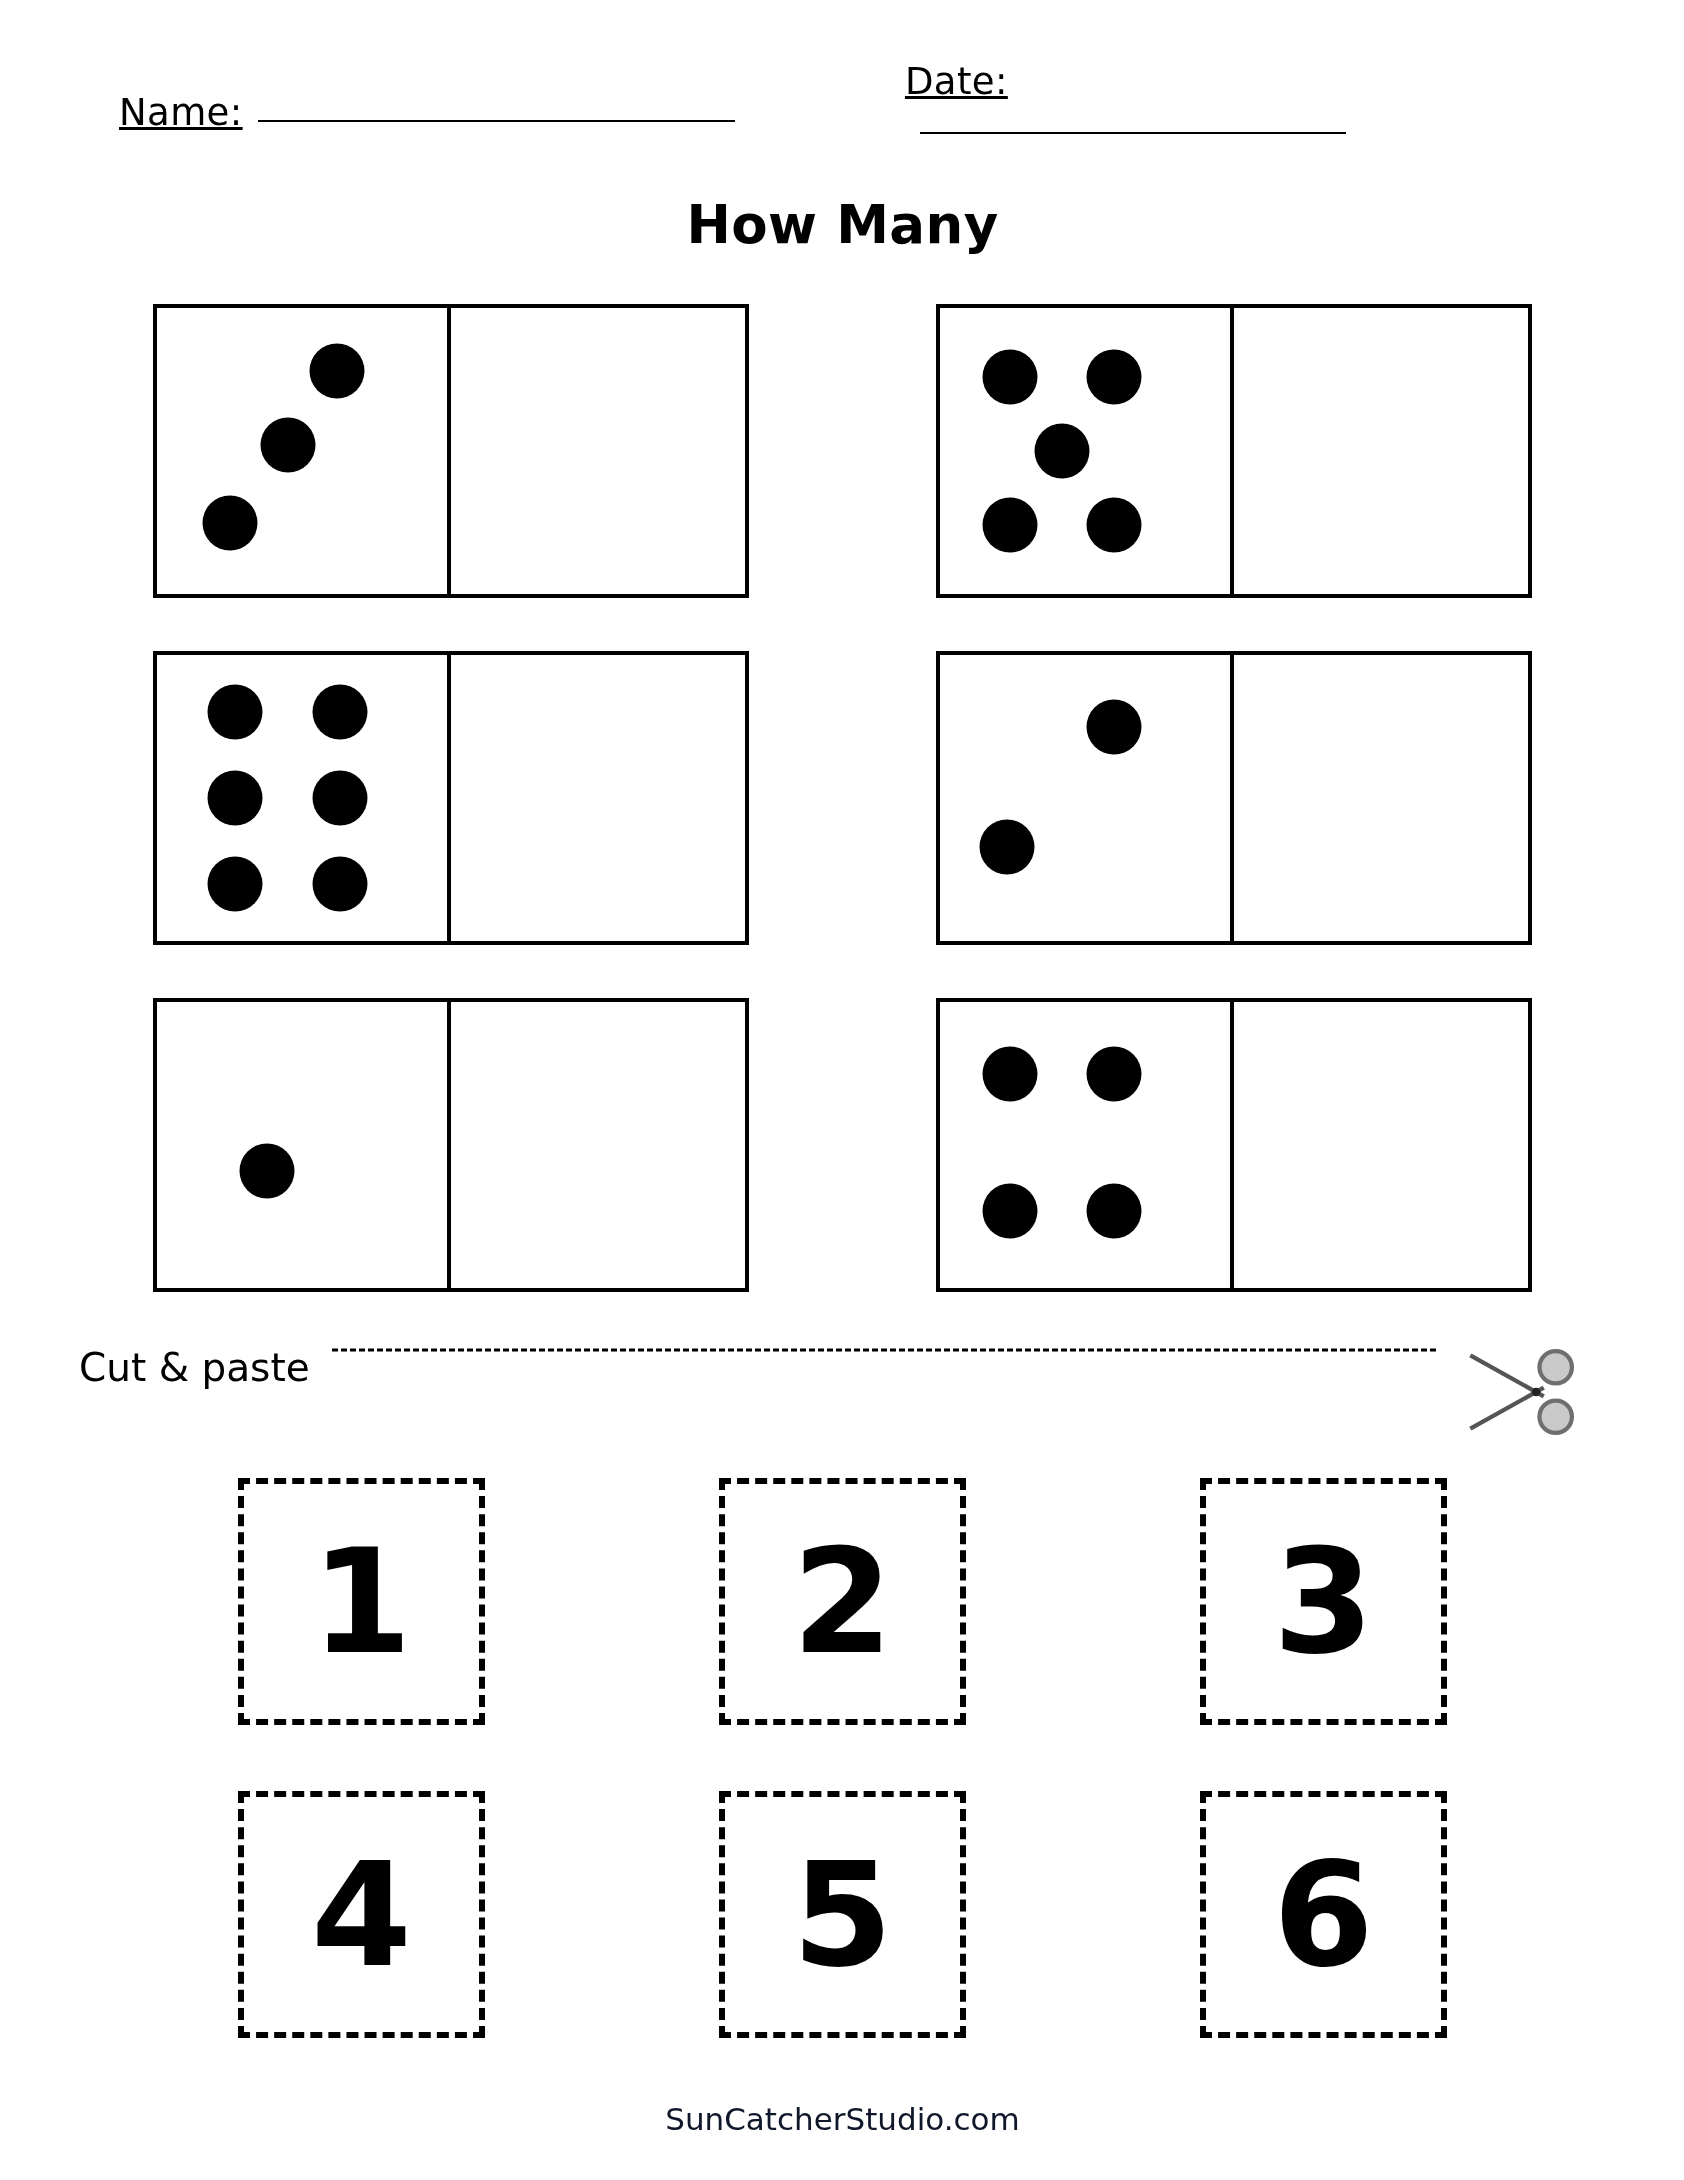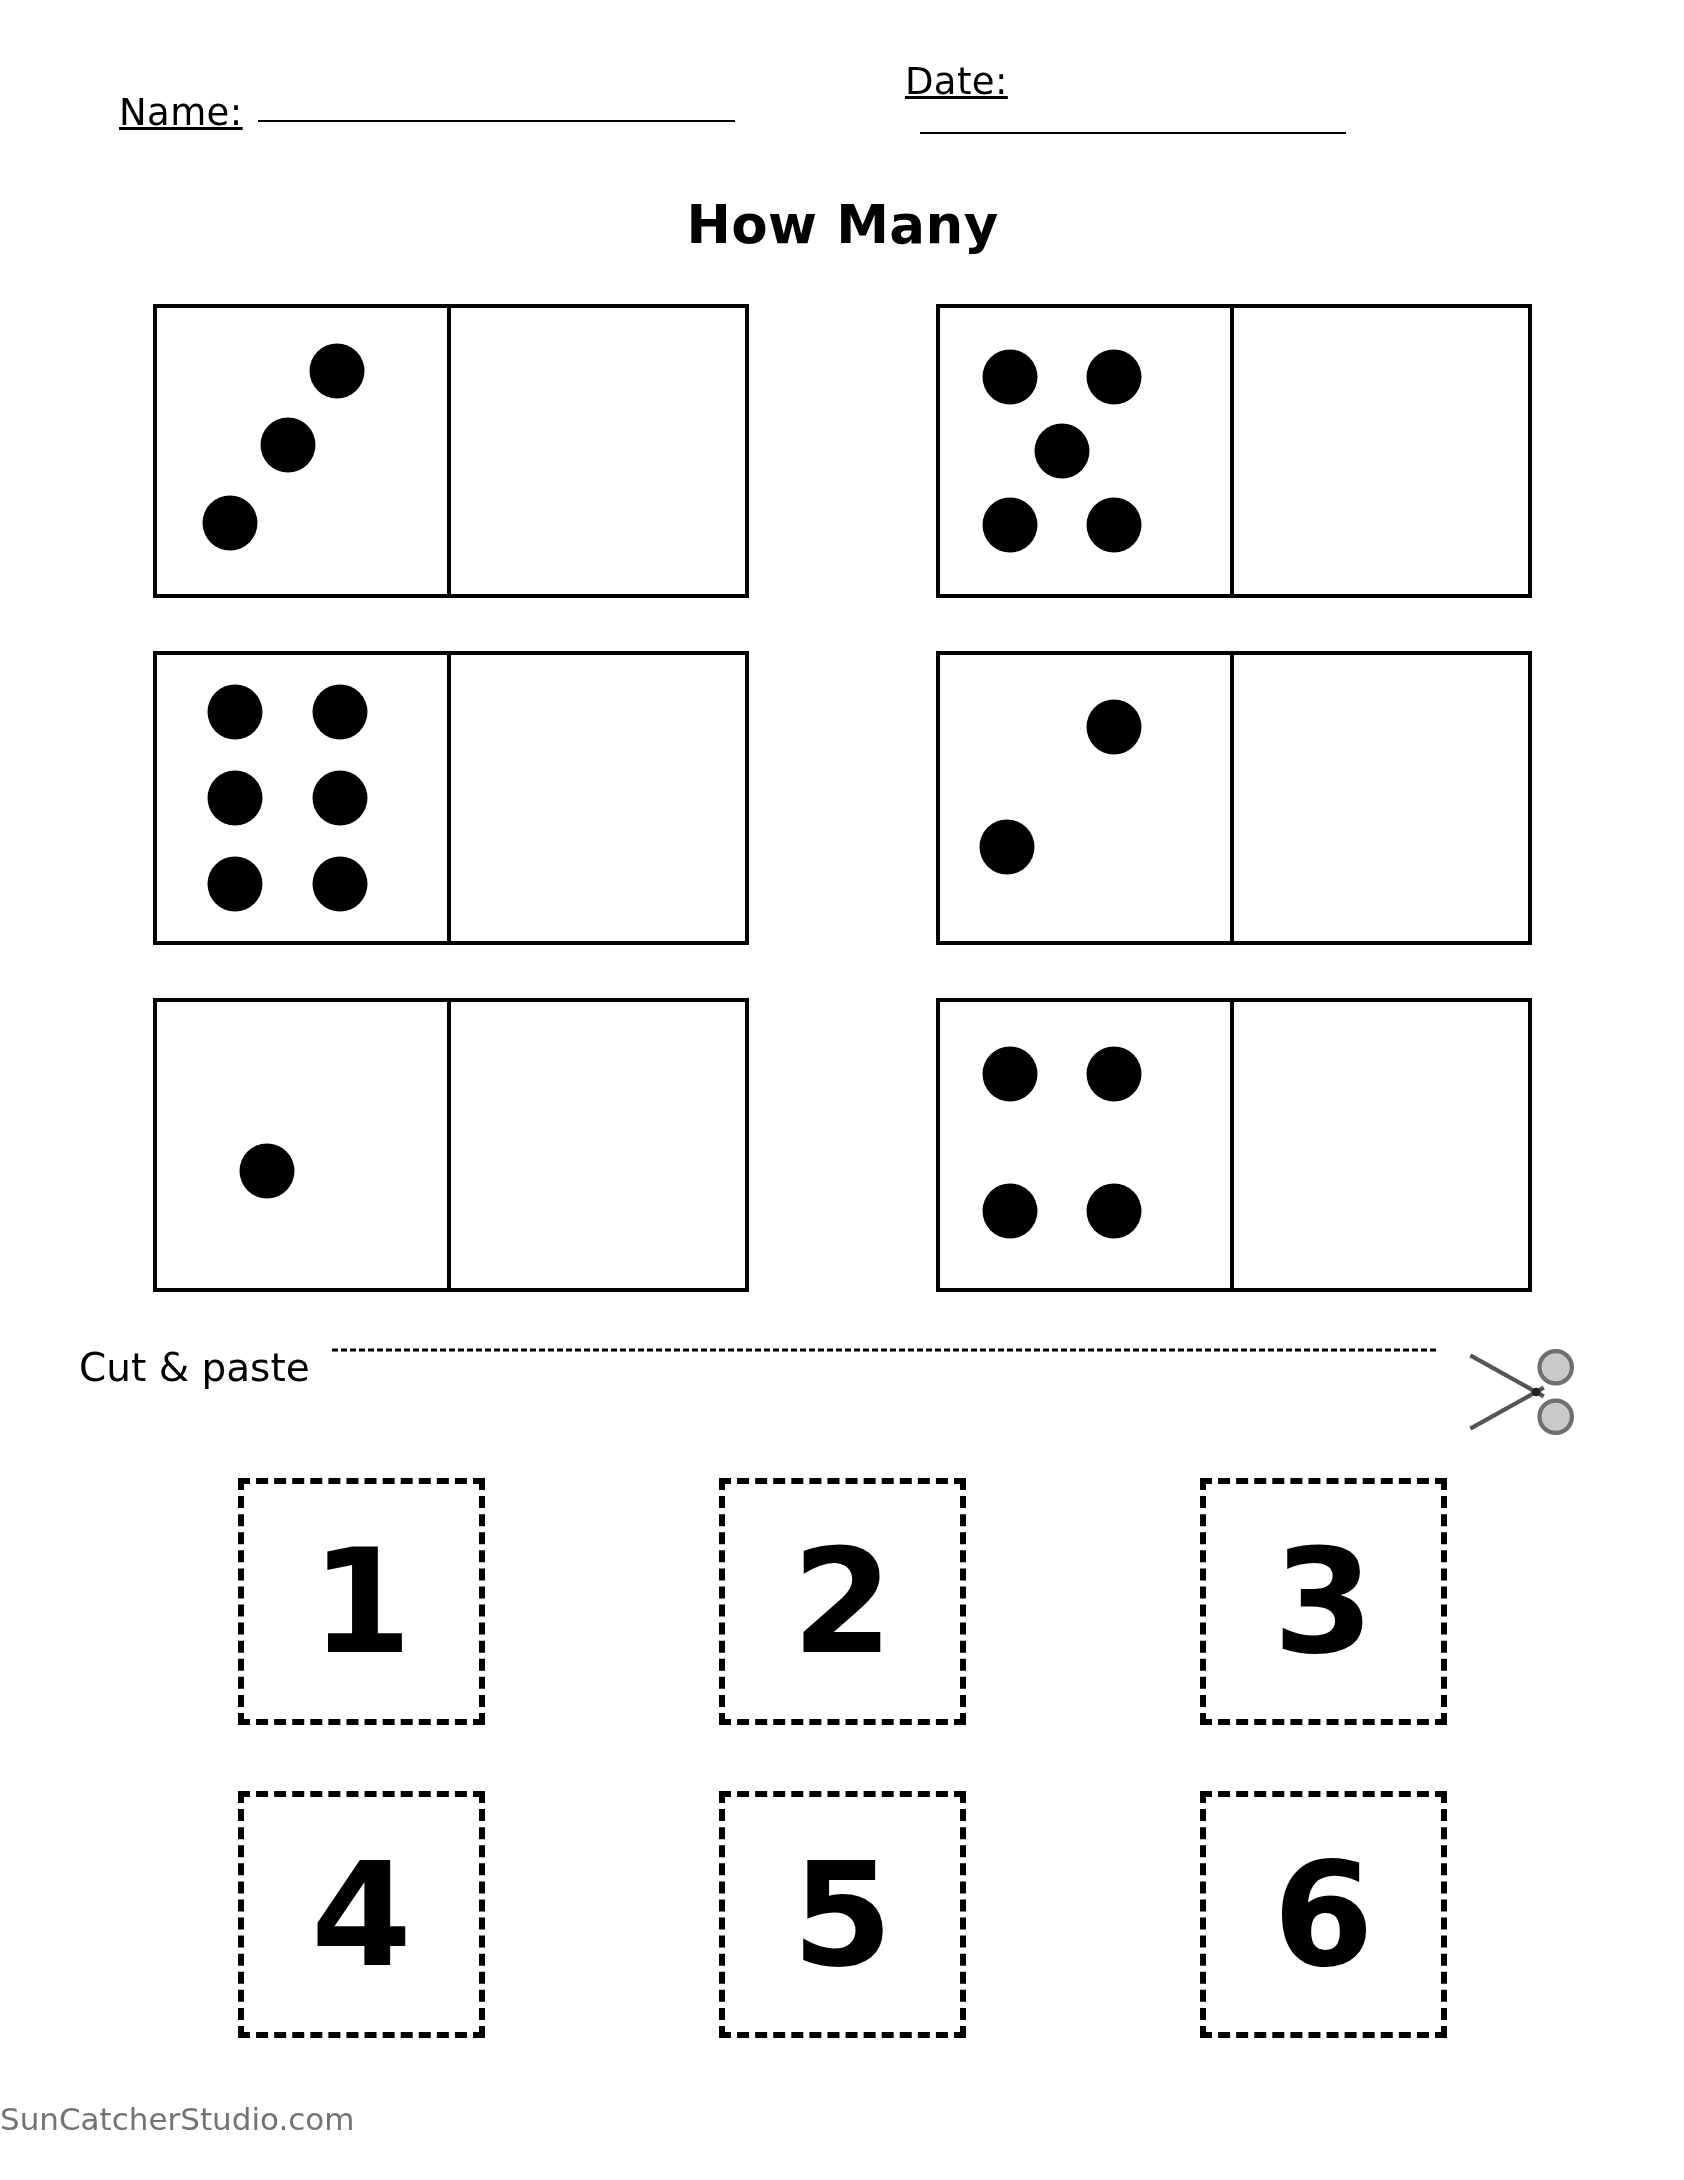--- a/index.html
+++ b/index.html
@@ -144,22 +144,23 @@
     line-height: 1;
     font-family: "DejaVu Sans", sans-serif;
   }
 
   
   .footer {
     position: absolute;
     bottom: 44px;
     left: 0;
     width: 100%;
+    text-align: center;
     font-size: 31px;
-    color: #737373;
+    color: #0f172a;
     font-family: "DejaVu Sans", sans-serif;
   }
 </style>
 </head>
 <body>
 
 <div class="sheet">
 
   <div class="header">
     <div class="field name">

